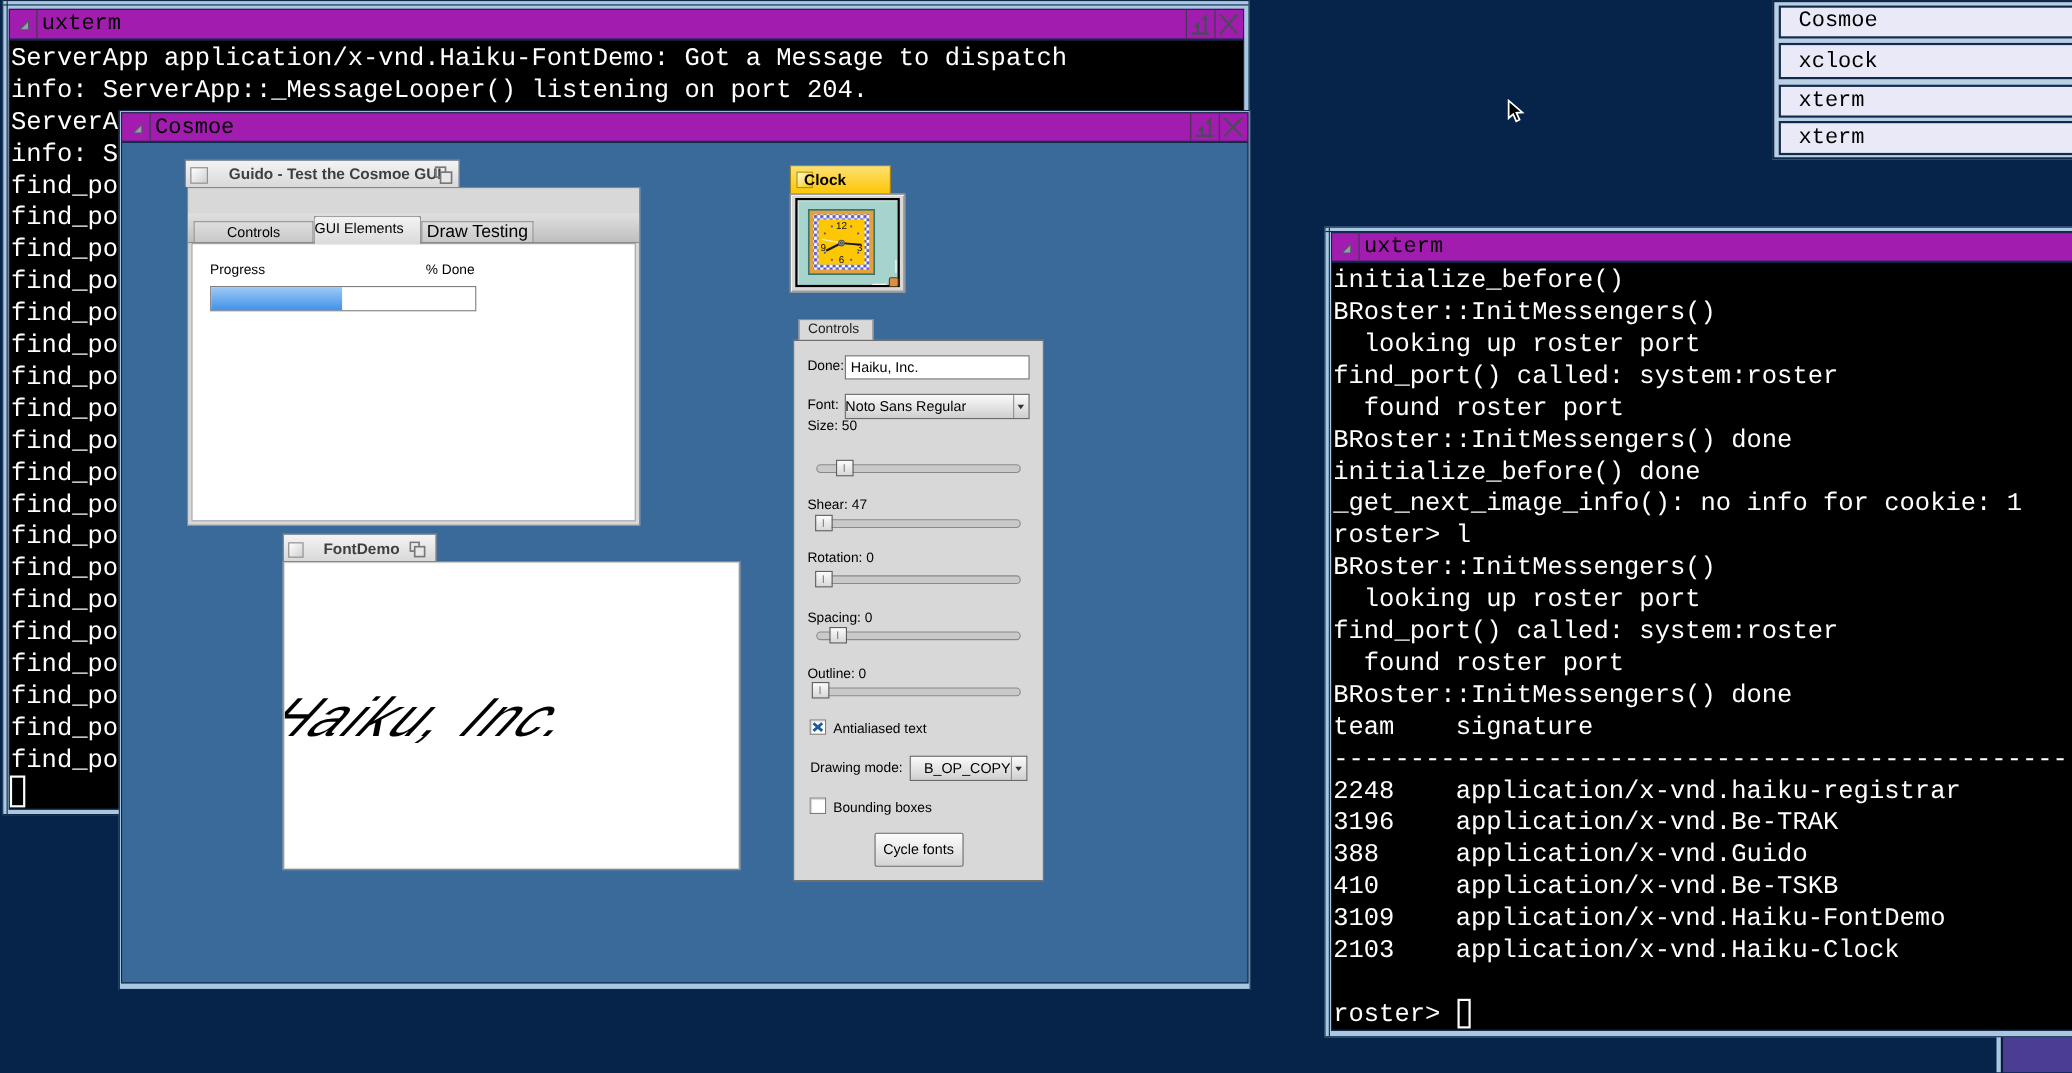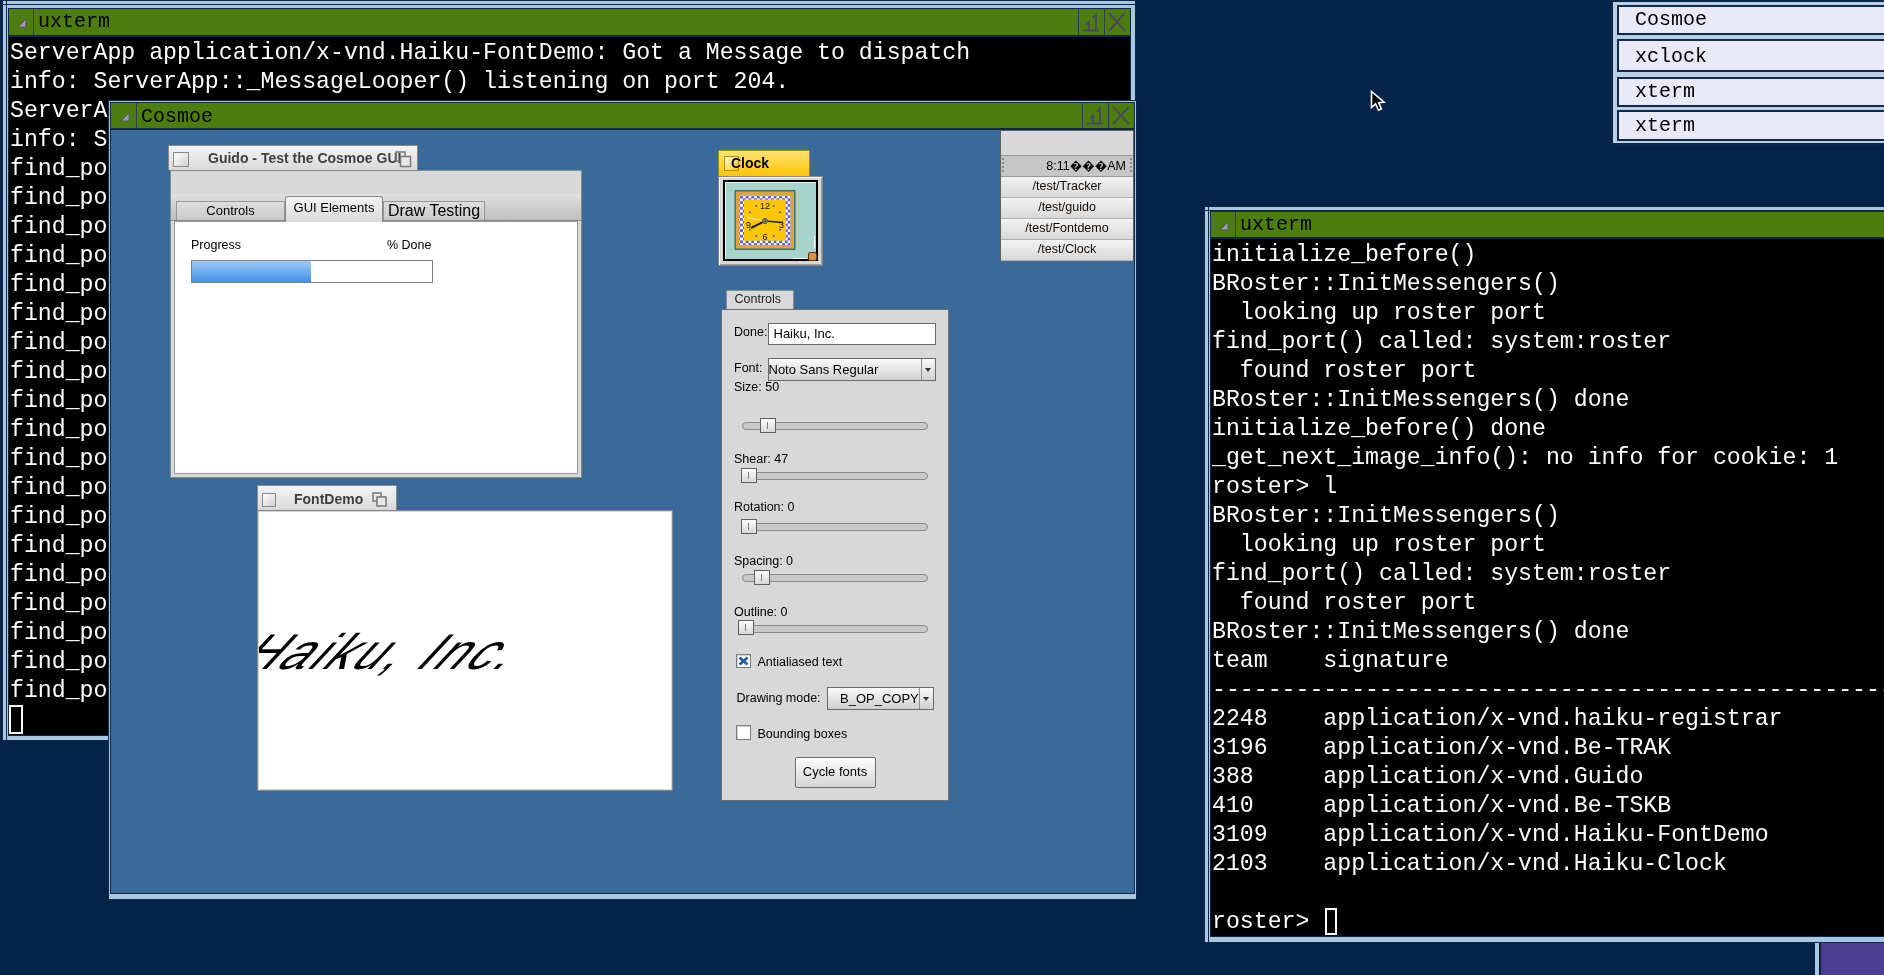--- a/index.html
+++ b/index.html
@@ -2,21 +2,21 @@
 <html><head><meta charset="utf-8">
 <style>
   html,body{margin:0;padding:0}
   body{width:1884px;height:975px;overflow:hidden;position:relative;background:#06244a;
        font-family:"Liberation Sans",sans-serif;}
   .abs{position:absolute}
   
   .xwin{position:absolute;background:#a9c6e2;border:1px solid #0e2946;box-sizing:border-box}
   .xacc-h{position:absolute;left:0;right:0;top:3px;height:1px;background:#0e2946}
   .xacc-v{position:absolute;top:0;bottom:0;left:3px;width:1px;background:#0e2946}
-  .xtitle{position:absolute;background:#4d7c0f;border:1px solid #0e2946;box-sizing:border-box;
+  .xtitle{position:absolute;background:#a21caf;border:1px solid #0e2946;box-sizing:border-box;
           font-family:"Liberation Mono",monospace;font-size:20px;color:#000}
   .xtbox{position:absolute;left:0;top:0;bottom:0;width:25px;border-right:1px solid #3a3a4e;box-sizing:border-box}
   .xttext{position:absolute;left:29px;top:1px;white-space:nowrap}
   .xbtns{position:absolute;right:0;top:0;bottom:0;display:flex}
   .xbtn{width:26px;height:100%;border-left:1px solid #3a3a4e;box-sizing:border-box;position:relative}
   .xcontent{position:absolute;background:#000;border:1px solid #0e2946;box-sizing:border-box;overflow:hidden}
   pre.term{margin:0;padding:0;font-family:"Liberation Mono",monospace;font-size:23.2px;
            line-height:29px;color:#fff;letter-spacing:0px}
   
   .htab{position:absolute;background:linear-gradient(#f4f4f4,#d9d9d9);border:1px solid #8a8a8a;
@@ -176,21 +176,21 @@
       <div class="hclose" style="width:16px;height:15px;left:4px;top:6px"></div>
       <div class="htext" style="left:39px;top:4px">Guido - Test the Cosmoe GUI</div>
       <svg width="20" height="18" style="position:absolute;right:2px;top:5px">
         <rect x="1" y="1" width="9" height="9" fill="none" stroke="#777" stroke-width="1.5"></rect>
         <rect x="5.5" y="5.5" width="10" height="10" fill="#e8e8e8" stroke="#777" stroke-width="1.5"></rect>
       </svg>
     </div>
     <div class="hbody" style="left:59px;top:40px;width:412px;height:308px">
       <div class="abs" style="left:0;top:23px;width:410px;height:27px;background:linear-gradient(#e0e0e0,#bfbfbf);border-bottom:1px solid #8a8a8a;box-sizing:border-box">
         <div class="abs" style="left:5px;top:7px;width:109px;bottom:0;background:linear-gradient(#dedede,#c8c8c8);border:1px solid #979797;border-bottom:none;box-sizing:border-box;text-align:center;font-size:13px;line-height:18px">Controls</div>
-        <div class="abs" style="left:114px;top:2px;width:98px;height:26px;background:linear-gradient(#f3f3f3,#dadada);border:1px solid #8a8a8a;border-bottom:none;border-radius:3px 3px 0 0;box-sizing:border-box;text-align:center;font-size:13px;line-height:21px;z-index:2">GUI Elements</div>
+        <div class="abs" style="left:114px;top:2px;width:98px;height:26px;background:linear-gradient(#f3f3f3,#dadada);border:1px solid #8a8a8a;border-bottom:none;border-radius:3px 3px 0 0;box-sizing:border-box;text-align:left;font-size:13px;line-height:21px;z-index:2">GUI Elements</div>
         <div class="abs" style="left:212px;top:7px;width:102px;bottom:0;background:linear-gradient(#dedede,#c8c8c8);border:1px solid #979797;border-bottom:none;box-sizing:border-box;text-align:center;font-size:16px;line-height:18px">Draw Testing</div>
       </div>
       <div class="abs" style="left:3px;top:50px;width:404px;height:253px;background:#fff;border:1px solid #9a9a9a;box-sizing:border-box"></div>
       <div class="lbl" style="left:20px;top:66px">Progress</div>
       <div class="lbl" style="left:216px;top:66px">% Done</div>
       <div class="abs" style="left:20px;top:89px;width:242px;height:23px;background:#fff;border:1px solid #7f7f7f;box-sizing:border-box">
         <div class="abs" style="left:0;top:0;width:119px;height:21px;background:linear-gradient(#9dcaf6,#4291e9)"></div>
       </div>
     </div>
 
@@ -309,30 +309,19 @@
             <div class="ddt"></div>
           </div>
       </div>
 
       <div class="abs cb" style="left:14px;top:415px;height:15px"></div>
       <div class="lbl" style="left:36px;top:416px">Bounding boxes</div>
 
       <div class="abs" style="left:73px;top:447.5px;width:81px;height:31px;background:linear-gradient(#fdfdfd,#d4d4d4);border:1px solid #6e6e6e;border-radius:2px;box-sizing:border-box;text-align:center;font-size:13px;line-height:28px">Cycle fonts</div>
     </div>
 
-    <div class="abs" style="left:889px;top:0;width:134px;height:131px;background:#d8d8d8;border:1px solid #606060;box-sizing:border-box">
-      <div class="abs" style="left:0;right:0;top:24px;height:22px;background:#c6c6c6;border-top:1px solid #989898;border-bottom:1px solid #989898;box-sizing:border-box">
-        <div class="abs" style="left:1px;top:2px;bottom:2px;width:2px;background:repeating-linear-gradient(#8a8a8a 0 2px,rgba(0,0,0,0) 2px 4px)"></div>
-        <div class="abs" style="right:1px;top:2px;bottom:2px;width:2px;background:repeating-linear-gradient(#8a8a8a 0 2px,rgba(0,0,0,0) 2px 4px)"></div>
-        <div class="abs" style="right:7px;top:0;font-size:12.5px;line-height:20px;color:#000">8:11���AM</div>
-      </div>
-      <div class="abs dbrow" style="top:46px">/test/Tracker</div>
-      <div class="abs dbrow" style="top:67px">/test/guido</div>
-      <div class="abs dbrow" style="top:88px">/test/Fontdemo</div>
-      <div class="abs dbrow" style="top:109px">/test/Clock</div>
-    </div>
 
   </div>
 </div>
 
 <svg class="abs" style="left:1368px;top:90px" width="26" height="26" viewBox="0 0 26 26">
   <path d="M3.5 1.5 L3.5 17.5 L7.6 13.8 L10.4 20.2 L13.4 18.8 L10.6 12.6 L16 12.2 Z" fill="#000" stroke="#fff" stroke-width="1.6"></path>
 </svg>
 
 </body></html>

